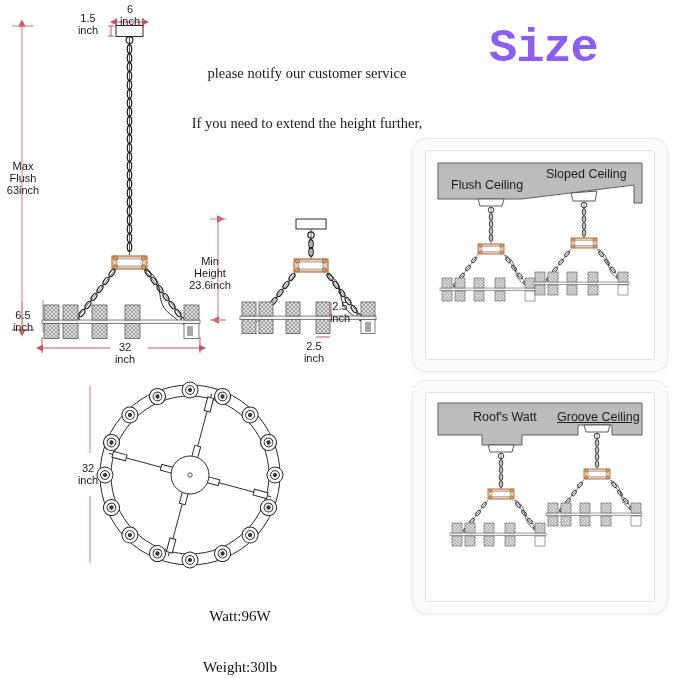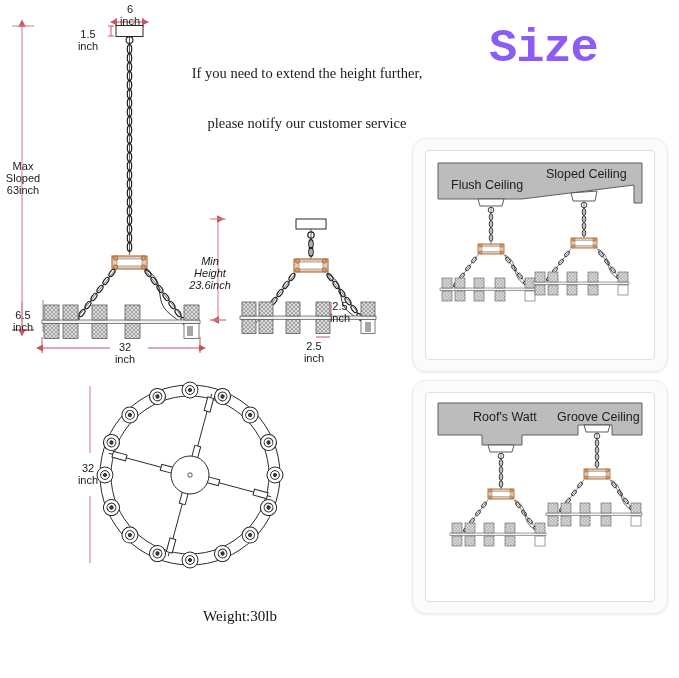--- a/index.html
+++ b/index.html
@@ -64,22 +64,22 @@
     font-size: 12.5px;
     color: #1c1c1c;
     white-space: nowrap;
   }
   svg { display: block; overflow: visible; }
 </style>
 </head>
 <body>
 
 <div class="abs note" style="left:142px; top:36px; width:330px;">
+  <div>please notify our customer service</div>
   <div>If you need to extend the height further,</div>
-  <div>please notify our customer service</div>
 </div>
 
 <div class="abs sizeword" style="left:489px; top:24px;">Size</div>
 
 <svg class="abs" style="left:0px; top:0px;" width="420" height="380" viewBox="0 0 420 380">
   <defs>
     <pattern id="crystal" width="4" height="4" patternUnits="userSpaceOnUse">
       <rect width="4" height="4" fill="#dcdcdc"></rect>
       <path d="M0 0 L4 4 M0 4 L4 0" stroke="#8d8d8d" stroke-width="0.7"></path>
     </pattern>
@@ -197,24 +197,24 @@
     <rect x="125" y="305" width="15" height="15" fill="url(#crystal)" stroke="#5d5d5d" stroke-width="0.8"></rect>
     <rect x="125" y="323.5" width="15" height="15" fill="url(#crystal)" stroke="#5d5d5d" stroke-width="0.8"></rect>
     <rect x="184" y="305" width="15" height="15" fill="url(#crystal)" stroke="#5d5d5d" stroke-width="0.8"></rect>
     <rect x="184" y="323.5" width="15" height="15" fill="#ffffff" stroke="#5d5d5d" stroke-width="0.8"></rect>
     <path d="M190 326 L190 336 M188 326 L188 336 M192 326 L192 336" stroke="#3a3a3a" stroke-width="0.9"></path>
   </g>
 </svg>
 
 <div class="abs dimtext" style="left:109px; top:3px; width:42px;">6
 inch</div>
-<div class="abs dimtext" style="left:68px; top:28px; width:40px;">1.5
+<div class="abs dimtext" style="left:68px; top:12px; width:40px;">1.5
 inch</div>
 <div class="abs dimtext" style="left:0px; top:160px; width:46px;">Max
-Sloped
+Flush
 63inch</div>
 <div class="abs dimtext" style="left:5px; top:309px; width:36px;">6.5
 inch</div>
 <div class="abs dimtext" style="left:105px; top:341px; width:40px;">32
 inch</div>
 
 <svg class="abs" style="left:230px; top:215px;" width="180" height="150" viewBox="0 0 180 150">
   <defs>
     <pattern id="crystal2" width="4" height="4" patternUnits="userSpaceOnUse">
       <rect width="4" height="4" fill="#dcdcdc"></rect>
@@ -291,21 +291,21 @@
     </marker>
     <marker id="arrDn" markerWidth="7" markerHeight="7" refX="3.5" refY="1" orient="auto">
       <path d="M3.5,7 L0,0 L7,0 z" fill="#c9545f"></path>
     </marker>
   </defs>
   <line x1="28" y1="4" x2="28" y2="105" stroke="#d9848c" stroke-width="1.1" marker-start="url(#arrUp)" marker-end="url(#arrDn)"></line>
   <line x1="20" y1="4" x2="36" y2="4" stroke="#d9848c" stroke-width="1.1"></line>
   <line x1="20" y1="105" x2="36" y2="105" stroke="#d9848c" stroke-width="1.4"></line>
 </svg>
 
-<div class="abs dimtext" style="left:186px; top:255px; width:48px;font-style:italic;">Min
+<div class="abs dimtext" style="left:186px; top:255px; width:48px;">Min
 Height
 23.6inch</div>
 <div class="abs dimtext" style="left:322px; top:300px; width:36px;">2.5
 inch</div>
 <div class="abs dimtext" style="left:296px; top:340px; width:36px;">2.5
 inch</div>
 
 <svg class="abs" style="left:80px; top:378px;" width="215" height="200" viewBox="0 0 215 200">
   <g fill="none" stroke="#2a2a2a" stroke-width="1">
     <circle cx="110" cy="97" r="90"></circle>
@@ -430,20 +430,21 @@
   <g stroke="#d9848c" stroke-width="1.1">
     <line x1="10" y1="8" x2="10" y2="75"></line>
     <line x1="10" y1="118" x2="10" y2="185"></line>
   </g>
 </svg>
 
 <div class="abs dimtext" style="left:68px; top:462px; width:40px;">32
 inch</div>
 
 <div class="abs specs" style="left:55px; top:578px; width:370px;">
+  <div>Watt:96W</div>
   <div>Weight:30lb</div>
   
   
 </div>
 
 <div class="abs panel" style="left:412px; top:138px; width:254px; height:232px;"></div>
 <div class="panel-inner" style="left:425px; top:150px; width:228px; height:208px;">
   <svg width="228" height="208" viewBox="0 0 228 208">
     <defs>
       <pattern id="crystal3" width="3.2" height="3.2" patternUnits="userSpaceOnUse">
@@ -654,14 +655,14 @@
         <rect x="154" y="110" width="10" height="10" fill="url(#crystal4)"></rect>
         <rect x="154" y="123" width="10" height="10" fill="url(#crystal4)"></rect>
         <rect x="175" y="110" width="10" height="10" fill="url(#crystal4)"></rect>
         <rect x="175" y="123" width="10" height="10" fill="url(#crystal4)"></rect>
         <rect x="205" y="110" width="10" height="10" fill="url(#crystal4)"></rect>
         <rect x="205" y="123" width="10" height="10" fill="#ffffff"></rect>
       </g>
     </g>
   </svg>
   <div class="ceil-label" style="left:47px; top:17px;">Roof's Watt</div>
-  <div class="ceil-label" style="left:131px; top:17px;">Groove Ceiling</div>
+  <div class="ceil-label" style="left:131px; top:17px;text-decoration:underline;">Groove Ceiling</div>
 </div>
 
 </body></html>

